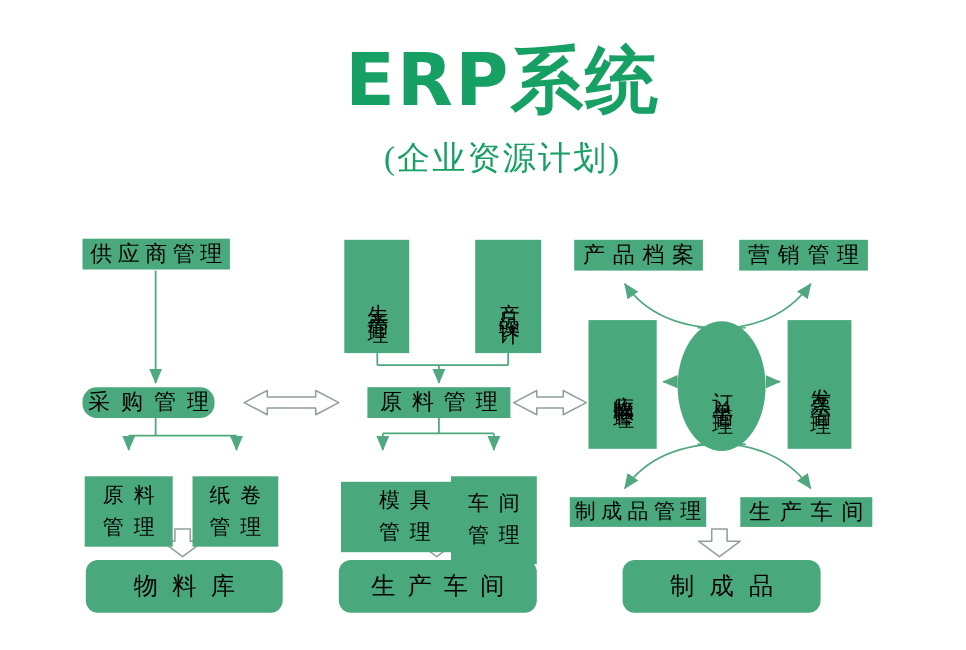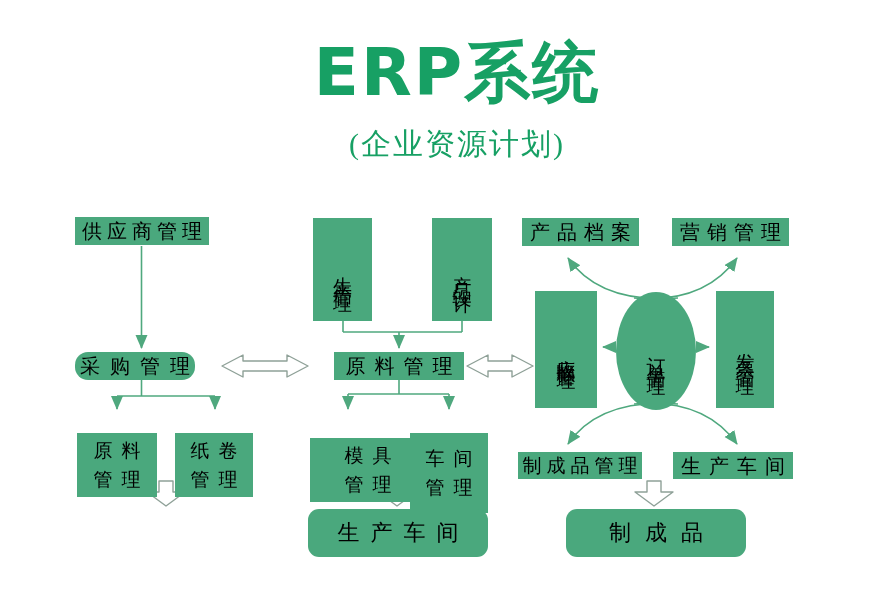--- a/index.html
+++ b/index.html
@@ -110,20 +110,21 @@
     <polygon points="647,481 661,481 661,492 673,492 654,506 635,492 647,492" fill="#ffffff" stroke="#8fa198" stroke-width="1.4" stroke-linejoin="round"></polygon>
   </svg>
 
   <div class="title">ERP系统</div>
   <div class="subtitle">(企业资源计划)</div>
 
   <div class="node h1line" id="n-supplier">供应商管理</div>
   <div class="node h1line" id="n-purchasing">采购管理</div>
   <div class="node h2line" id="n-raw-material">原料管理</div>
   <div class="node h2line" id="n-paper-roll">纸卷管理</div>
+  <div class="node rounded" id="n-material-warehouse">物料库</div>
 
   <div class="node vtext" id="n-production-mgmt">生产管理</div>
   <div class="node vtext" id="n-product-design">产品设计</div>
   <div class="node h1line" id="n-production-schedule">原料管理</div>
   <div class="node h2line" id="n-mold-mgmt">模具管理</div>
   <div class="node h2line" id="n-workshop-mgmt">车间管理</div>
   <div class="node rounded" id="n-production-workshop">生产车间</div>
 
   <div class="node h1line" id="n-product-archive">产品档案</div>
   <div class="node h1line" id="n-marketing-mgmt">营销管理</div>

